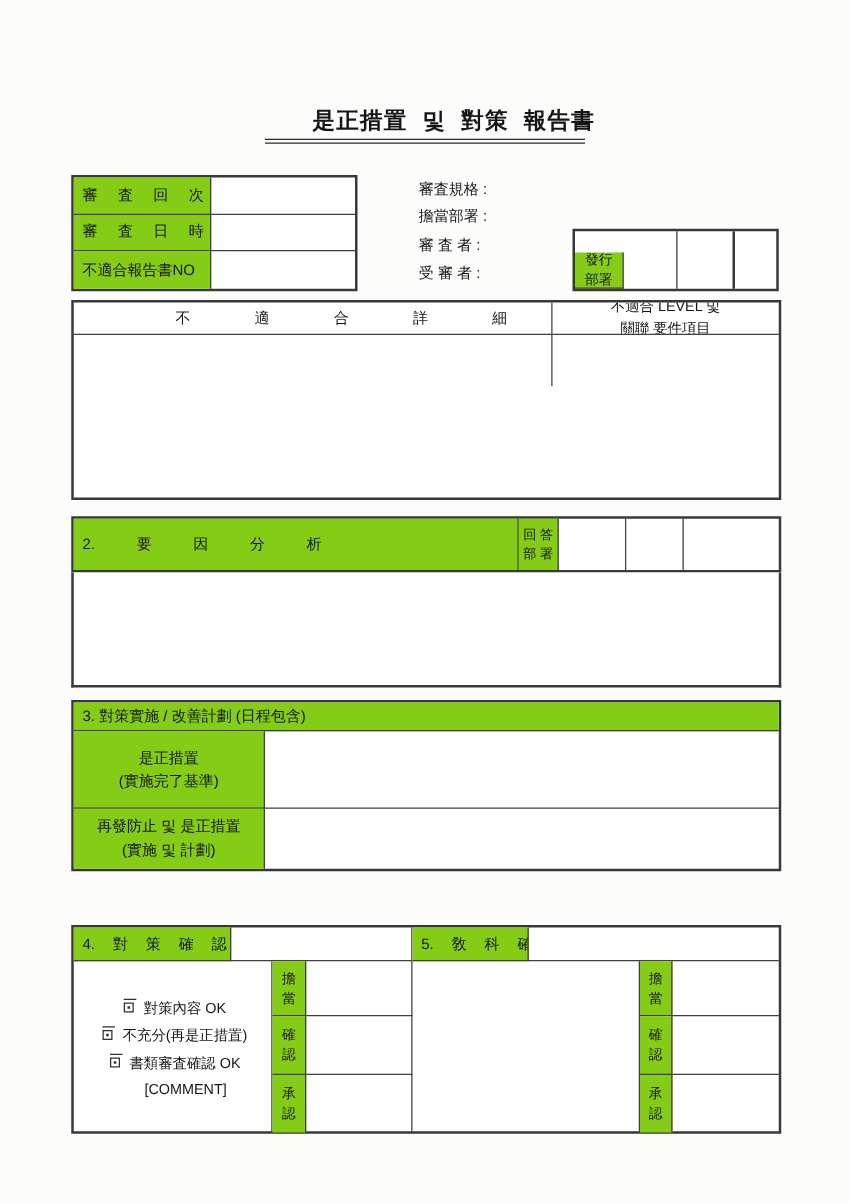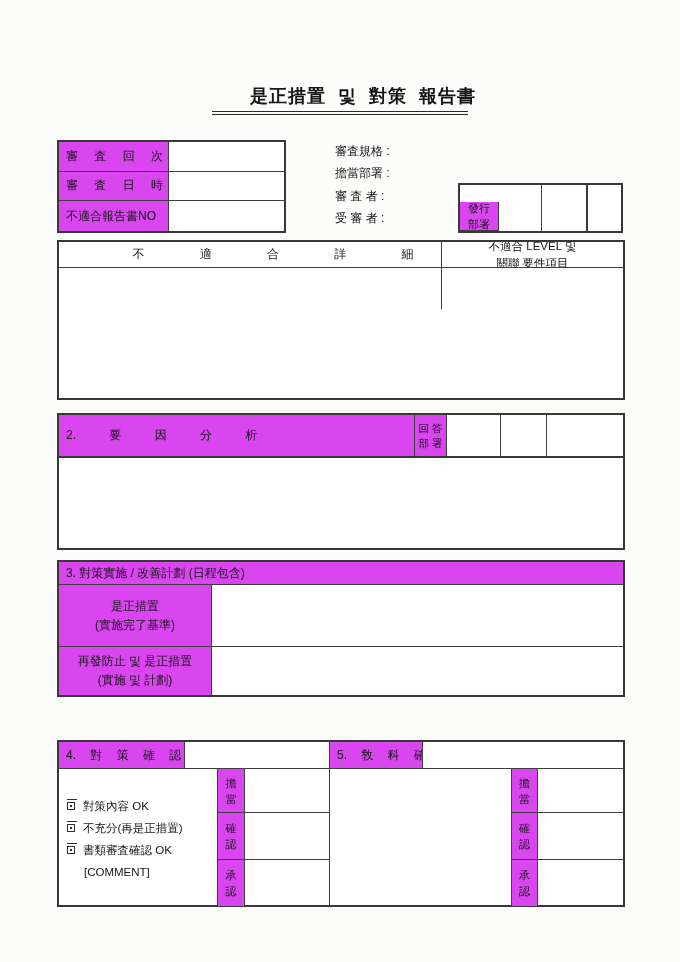--- a/index.html
+++ b/index.html
@@ -6,34 +6,34 @@
   html,body { width:680px; height:962px; }
   body {
     background:#fcfcfb;
     font-family:"Liberation Sans", sans-serif;
     color:#151515;
     position:relative;
     -webkit-font-smoothing:antialiased;
   }
   .abs { position:absolute; }
   .pre { white-space:pre;padding-left:46px; }
-  .gray { background:#d946ef; }
+  .gray { background:#84cc16; }
   .grid { display:grid; }
   .tbl { border:2px solid #383838; background:#ffffff; }
   .cell {
     border-right:1px solid #3f3f3f;
     border-bottom:1px solid #3f3f3f;
     display:flex; align-items:center;
     font-size:12px;
     overflow:hidden;
   }
   .br0 { border-right:none; }
   .bb0 { border-bottom:none; }
   .pl { padding-left:7px; }
-  .center { justify-content:center;font-family:Liberation Mono, monospace; }
+  .center { justify-content:center; }
   .stack { flex-direction:column; justify-content:center; align-items:center; }
   .stack span { display:block; text-align:center; }
 
   
   .title-wrap { left:0; right:0; top:84px; text-align:center; }
   .title { font-size:18px; font-weight:bold; letter-spacing:1px; word-spacing:6px; }
   .title-rule { width:256px; margin:3px auto 0; height:4px;
     border-top:1px solid #2a2a2a; border-bottom:1px solid #2a2a2a; }
 
   
@@ -75,21 +75,21 @@
   
   .s45 { left:57px; top:740px; width:568px; height:167px; }
   .s45-head { display:grid; grid-template-columns:126px 145px 93px 1fr; height:27px; }
   .ws11 { word-spacing:11px; }
   .s45-body { display:grid; grid-template-columns:159px 27px 85px 182px 26px 1fr;
     grid-template-rows:44px 47px 1fr; height:137px; }
   .sign-lbl { font-size:11px; line-height:16px; }
 
   
   .cbx-zone { grid-column:1; grid-row:1 / 4; flex-direction:column;
-    align-items:flex-start; justify-content:flex-start; padding:26px 4px 0 8px; }
+    align-items:center; justify-content:flex-start; padding:26px 4px 0 8px; }
   .cbx-line { display:flex; align-items:center; font-size:11.5px; height:22px; }
   .cbx-comment { padding-left:17px; }
   .cbx { display:inline-block; width:8px; height:8px; border:1px solid #2e2e2e;
     margin-right:8px; position:relative; flex:none; }
   .cbx::before { content:""; position:absolute; left:-1px; top:-4px; width:10px;
     height:1px; background:#2e2e2e; }
   .cbx::after { content:""; position:absolute; left:2px; top:2px; width:2px;
     height:2px; background:#2e2e2e; }
 </style>
 </head>

